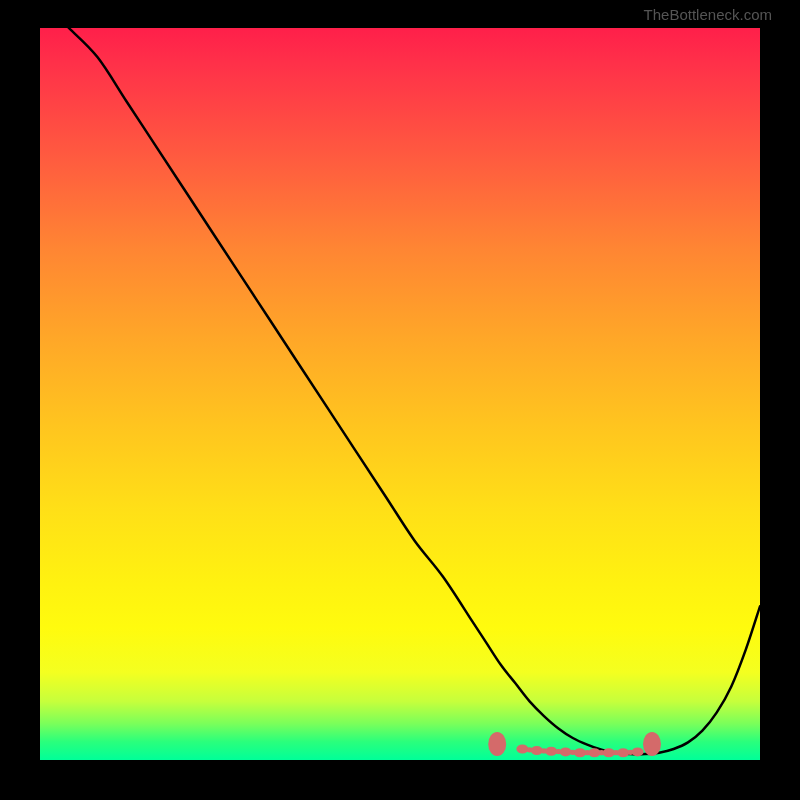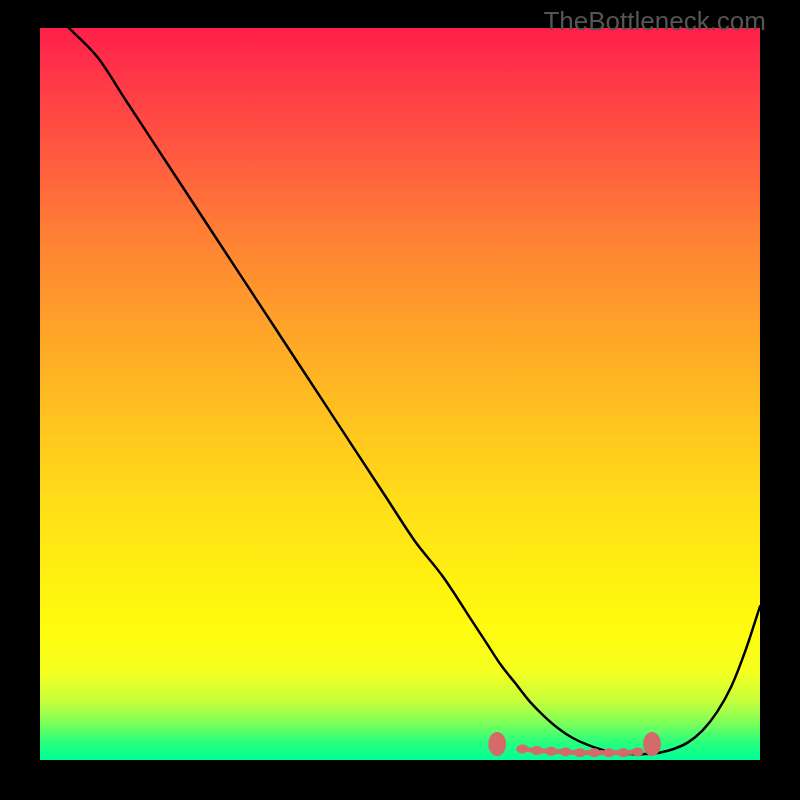--- a/index.html
+++ b/index.html
@@ -7,23 +7,23 @@
     width: 800px;
     height: 800px;
     background: #000;
     position: relative;
     overflow: hidden;
     font-family: Arial, sans-serif;
   }
   .watermark {
     position: absolute;
     top: 6px;
-    right: 34px;
+    right: 28px;
     color: #555;
-    font-size: 26px;
+    font-size: 15px;
     font-weight: 500;
     z-index: 10;
   }
   .plot-area {
     position: absolute;
     left: 40px;
     top: 28px;
     width: 720px;
     height: 732px;
     background: linear-gradient(to bottom,

